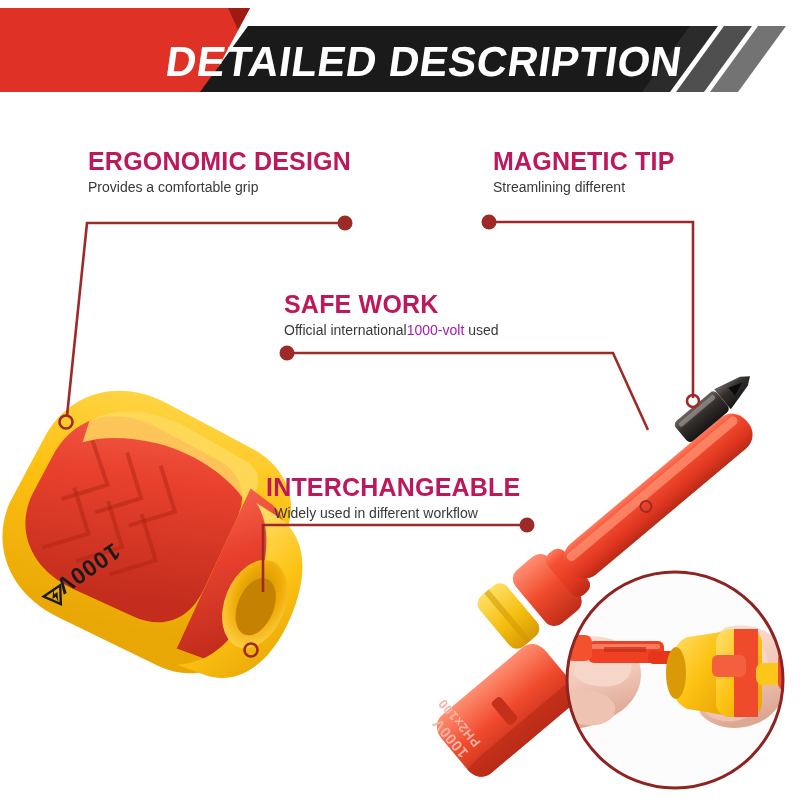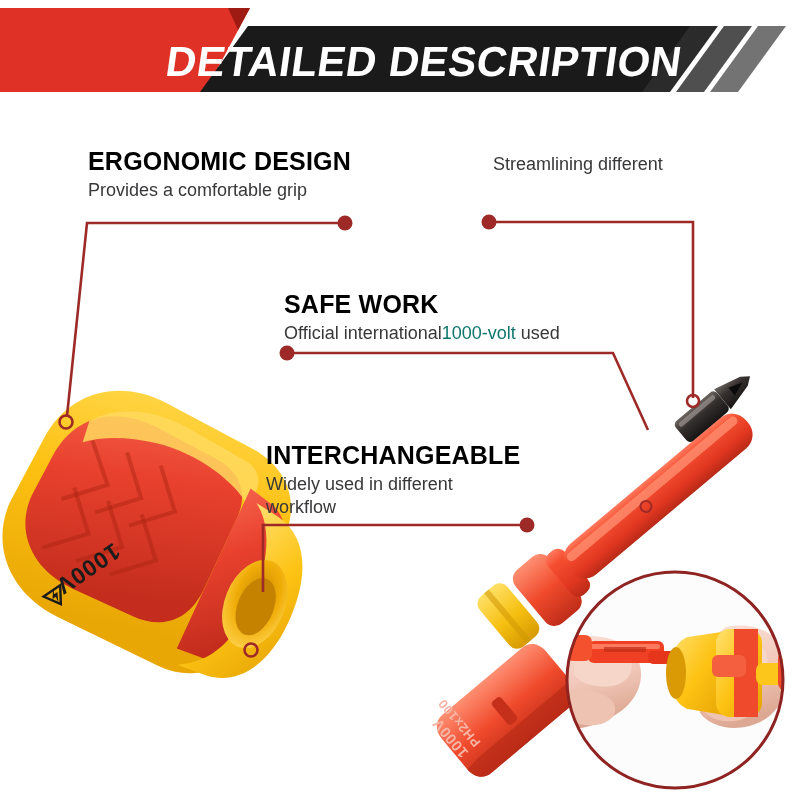--- a/index.html
+++ b/index.html
@@ -11,33 +11,33 @@
   #stage{position:absolute;inset:0;width:800px;height:800px;}
   .abs{position:absolute;}
 
   
   #banner{left:0;top:0;width:800px;height:110px;}
 
   
   .callout{position:absolute;}
   .callout .title{
     font-size:25px;font-weight:bold;letter-spacing:.2px;
-    color:#000000;line-height:1.05;white-space:nowrap;
+    color:#be185d;line-height:1.05;white-space:nowrap;
   }
   .callout .desc{
-    font-size:18px;color:#38383a;line-height:1.25;margin-top:5px;
+    font-size:14px;color:#38383a;line-height:1.25;margin-top:5px;
     white-space:nowrap;
   }
   .callout .desc.wrap{white-space:normal;width:220px;}
-  .desc .hi{color:#0f766e;}
+  .desc .hi{color:#a21caf;}
 
   #c-ergonomic{left:88px;top:148px;}
   #c-magnetic{left:493px;top:148px;}
   #c-safe{left:284px;top:291px;}
-  #c-interchange{left:266px;top:442px;}
+  #c-interchange{left:266px;top:474px;text-align:center;}
 
   
   #photo{left:0;top:95px;width:800px;height:705px;}
 
   
   #leaders{left:0;top:0;width:800px;height:800px;pointer-events:none;}
 </style>
 </head>
 <body>
 
@@ -249,20 +249,21 @@
     <circle cx="693" cy="401" r="6" fill="none" stroke="#9e2a27" stroke-width="2.6"></circle>
     <circle cx="251" cy="650" r="6.5" fill="none" stroke="#9e2a27" stroke-width="2.6"></circle>
   </svg>
 
   <div id="c-ergonomic" class="callout">
     <div class="title">ERGONOMIC DESIGN</div>
     <div class="desc">Provides a comfortable grip</div>
   </div>
 
   <div id="c-magnetic" class="callout">
+    <div class="title">MAGNETIC TIP</div>
     <div class="desc">Streamlining different</div>
   </div>
 
   <div id="c-safe" class="callout">
     <div class="title">SAFE WORK</div>
     <div class="desc"><span>Official international</span><span class="hi">1000-volt</span><span> used</span></div>
   </div>
 
   <div id="c-interchange" class="callout">
     <div class="title">INTERCHANGEABLE</div>

